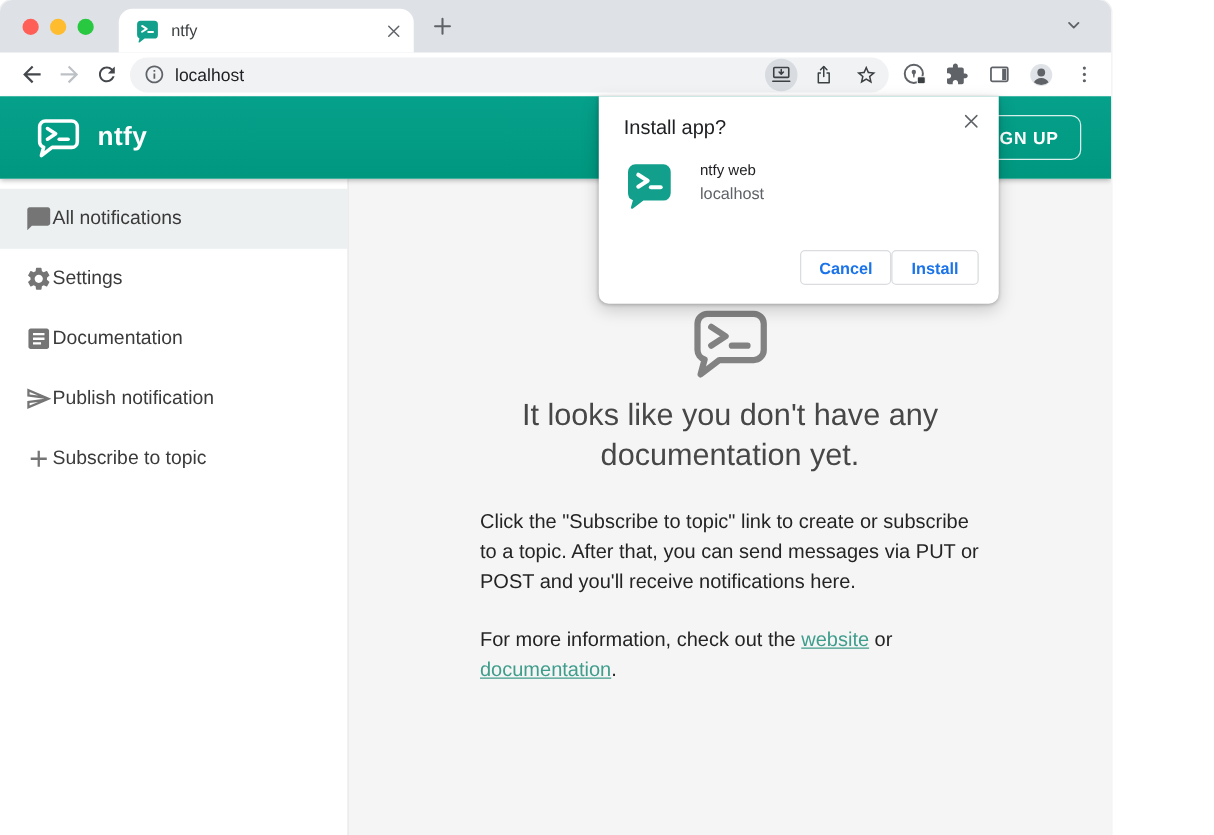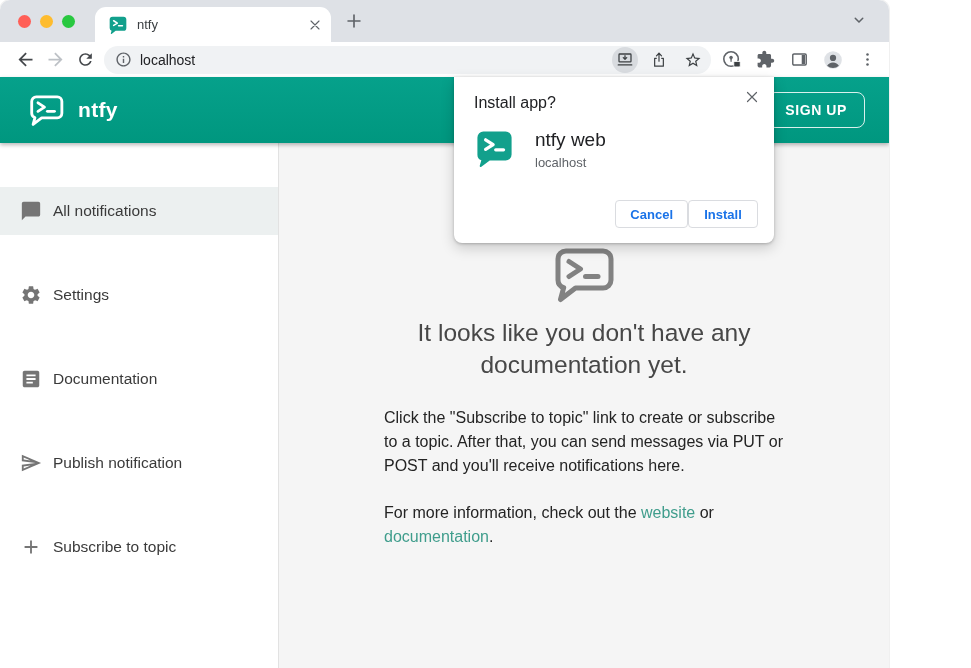--- a/index.html
+++ b/index.html
@@ -29,39 +29,39 @@
   
   .app-header { position:relative; z-index:5; height:66px; background:linear-gradient(180deg,#06a18b,#00977f); display:flex; align-items:center; padding:0 24px 0 28px; gap:13px; box-shadow:0 2px 4px rgba(0,0,0,.28); }
   .brand { font-size:21px; font-weight:bold; color:#fff; letter-spacing:.3px; }
   .header-spacer { flex:1; }
   .signin-btn { background:none; border:none; color:#fff; font-weight:bold; font-size:14px; letter-spacing:.6px; padding:10px 8px; cursor:pointer; font-family:inherit; }
   .signup-btn { background:none; border:1.5px solid rgba(255,255,255,.85); border-radius:8px; color:#fff; font-weight:bold; font-size:14px; letter-spacing:.6px; padding:9px 17px; margin-left:6px; cursor:pointer; font-family:Liberation Sans, sans-serif; }
 
   
   .app-body { display:flex; height:525px; }
   .sidebar { width:279px; background:#fff; border-right:1px solid #e2e2e2; padding-top:8px; }
-  .side-item { height:48px; display:flex; align-items:center; padding-left:20px; gap:11px; cursor:pointer;margin-top:36px; }
+  .side-item { height:48px; display:flex; align-items:center; padding-left:20px; gap:0; cursor:pointer; }
   .side-item.selected { background:#ecf0f0; }
   .side-label { font-size:15.5px; color:#3a3a3a; }
 
   .main { flex:1; background:#f5f5f5; display:flex; flex-direction:column; align-items:center; overflow:hidden; }
   .main-inner { width:400px; padding-top:103px; }
   .big-logo { display:block; margin:0 auto; color:#828282; }
   .empty-title { margin-top:13px; font-size:24.5px; font-weight:400; color:#474747; text-align:center; line-height:1.32; }
   .empty-title span { display:block; }
   .main p { margin-top:24px; font-size:16px; line-height:1.5; color:#242424; }
   .main p:last-child { margin-top:23px; }
-  .main a { color:#3f9d8c; cursor:pointer; }
-
-  
-  .install-dialog { position:absolute; z-index:20; left:454px; top:77px; width:320px; height:166px; background:#fff; border-radius:0 0 8px 8px; box-shadow:0 1px 3px rgba(0,0,0,.22), 0 5px 14px rgba(0,0,0,.18); padding:17px 16px 15px 20px; }
+  .main a { color:#3f9d8c; text-decoration:underline; cursor:pointer; }
+
+  
+  .install-dialog { position:absolute; z-index:20; left:479px; top:77px; width:320px; height:166px; background:#fff; border-radius:0 0 8px 8px; box-shadow:0 1px 3px rgba(0,0,0,.22), 0 5px 14px rgba(0,0,0,.18); padding:17px 16px 15px 20px; }
   .dialog-title { font-size:16px; font-weight:400; color:#202124; }
   .dialog-close { position:absolute; top:11px; right:13px; }
   .dialog-app-row { display:flex; margin-top:16px; gap:20px; align-items:flex-start; }
-  .dialog-app-name { font-size:19px; color:#202124; margin-top:1px; }
+  .dialog-app-name { font-size:12px; color:#202124; margin-top:1px; }
   .dialog-app-origin { font-size:13px; color:#5f6368; margin-top:4px; }
   .dialog-buttons { position:absolute; right:16px; bottom:15px; display:flex; }
   .dialog-btn { min-width:70px; height:28px; background:#fff; border:1px solid #dadce0; border-radius:4px; color:#1a73e8; font-size:13px; font-weight:bold; cursor:pointer; font-family:inherit; padding:0 14px; }
 </style>
 </head>
 <body>
 
 <div class="window">
 
   <svg width="0" height="0" style="position:absolute">

